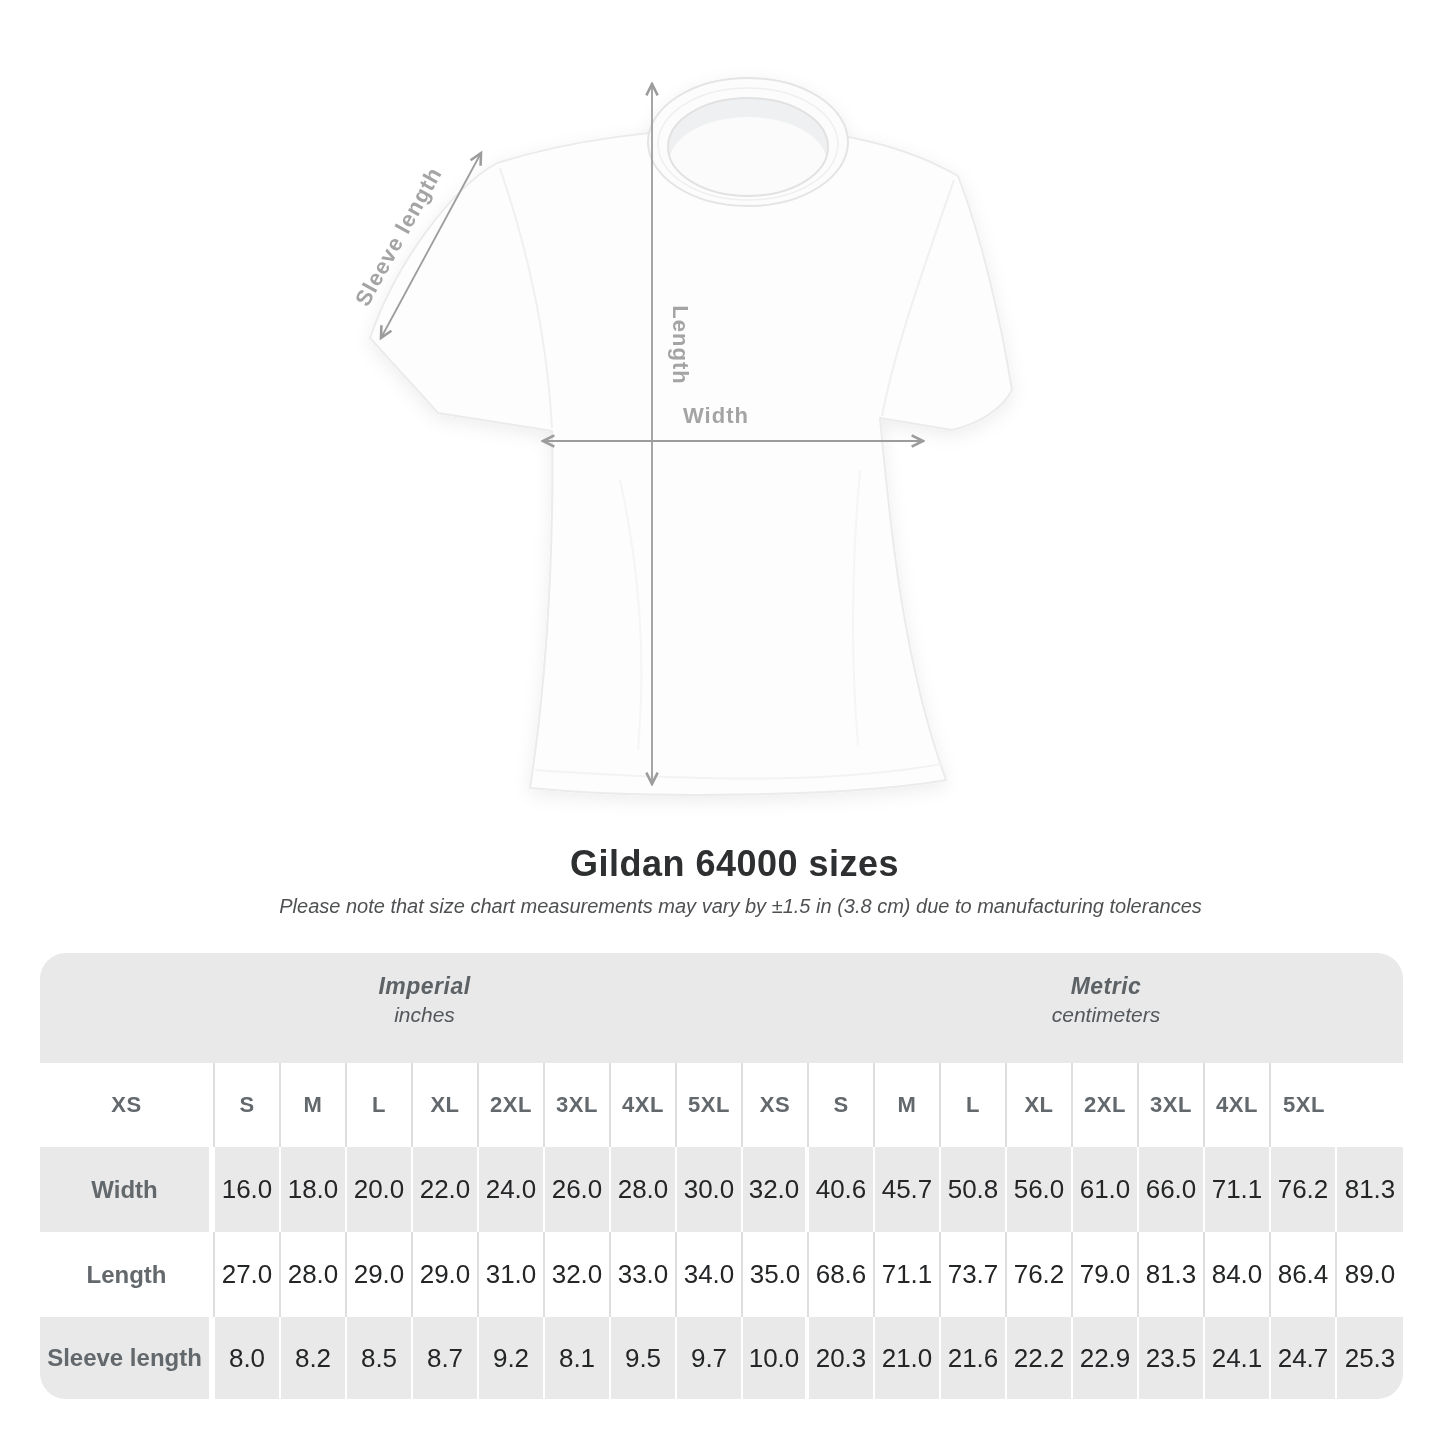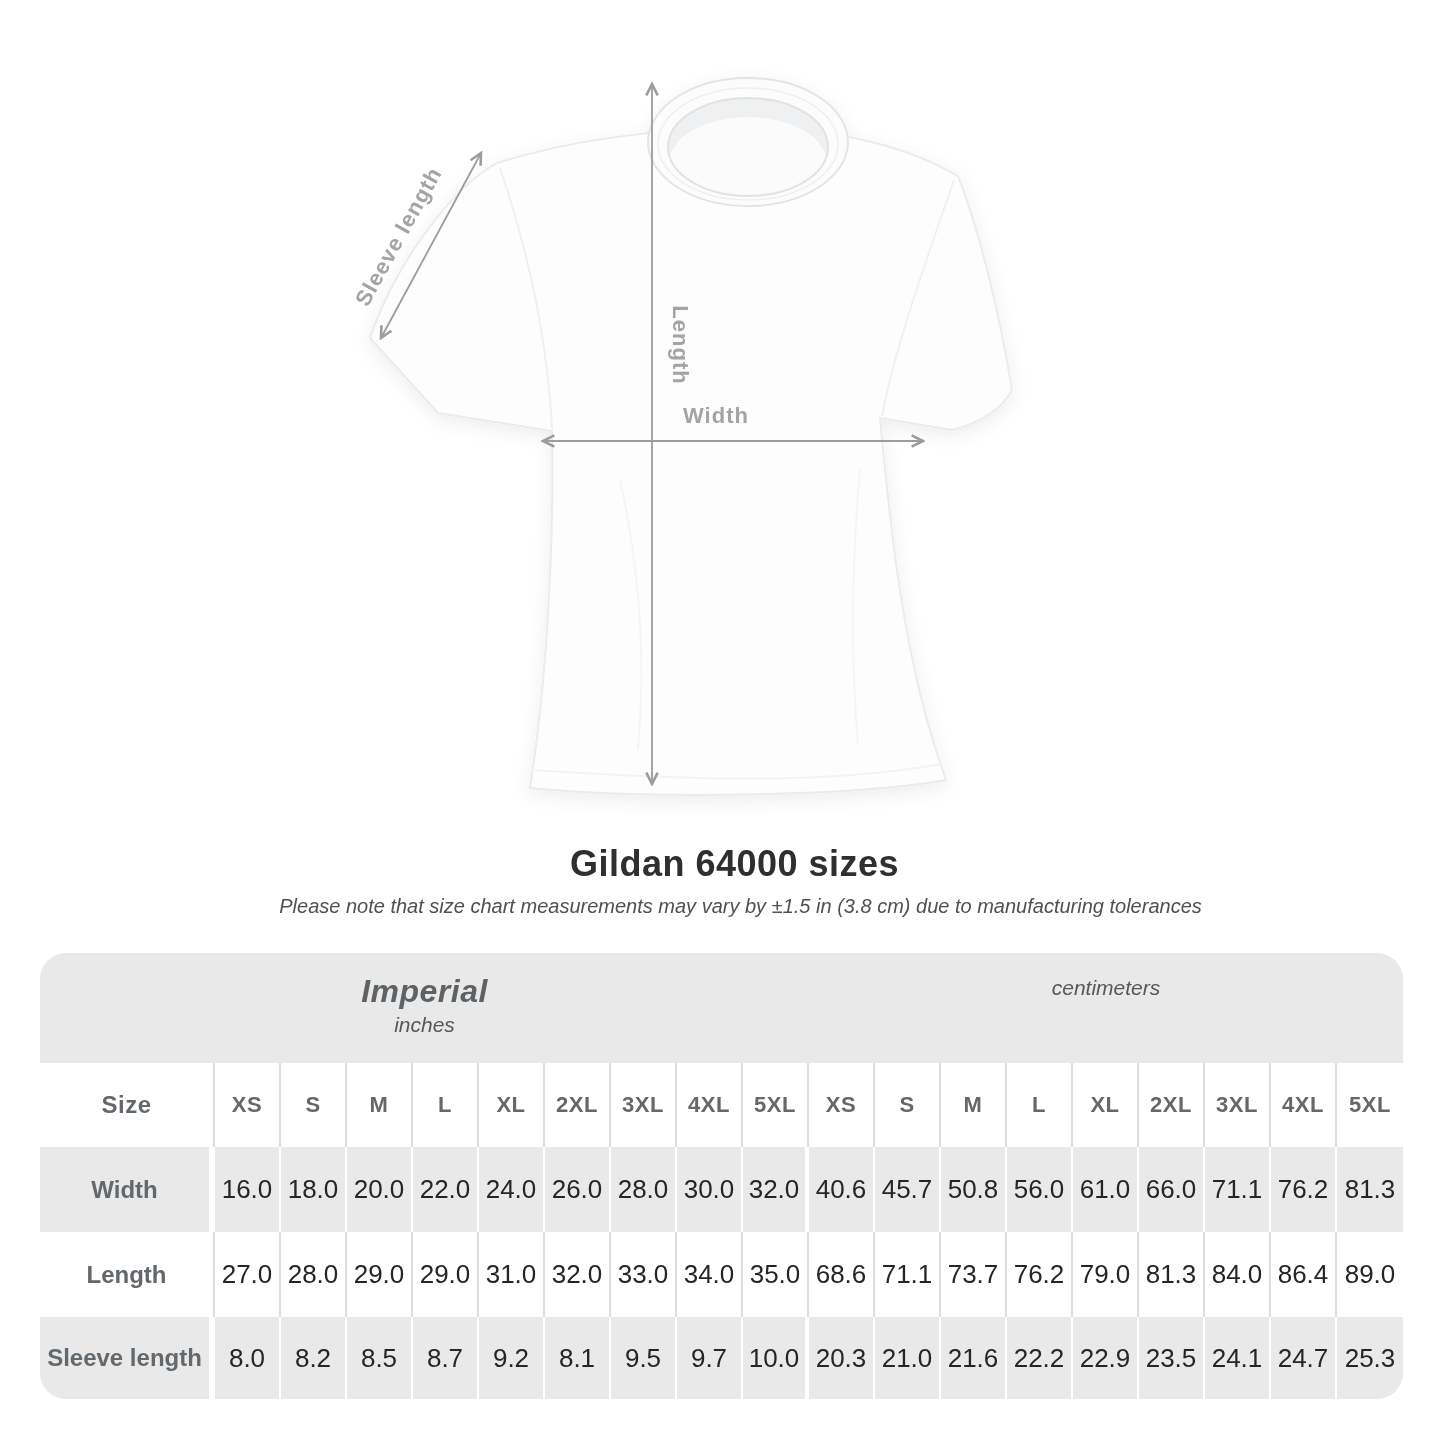--- a/index.html
+++ b/index.html
@@ -12,21 +12,21 @@
   .title-wrap{position:absolute;top:843px;left:0;width:1445px;text-align:center;padding-left:12px;}
   .page-title{margin:0;font-size:36px;font-weight:bold;color:#2e2f30;letter-spacing:.5px;}
   .page-note{margin:10px 0 0 12px;font-size:20px;font-style:italic;color:#4e5052;text-align:center;}
 
   .size-table{
     position:absolute;left:40px;top:953px;width:1363px;
     border-radius:26px;overflow:hidden;background:#ffffff;
   }
   .band{display:grid;grid-template-columns:769px 1fr;background:#e9e9e9;height:110px;}
   .unit-group{text-align:center;padding-top:20px;}
-  .unit-label{font-size:32px;font-weight:bold;font-style:italic;color:#5d6266;letter-spacing:.5px;}
+  .unit-label{font-size:23px;font-weight:bold;font-style:italic;color:#5d6266;letter-spacing:.5px;}
   .unit-sub{font-size:21px;font-style:italic;color:#54585c;margin-top:3px;}
 
   .trow{display:grid;grid-template-columns:175px repeat(18,1fr);width:100%;}
   .row-white{background:#ffffff;--div:#dedede;}
   .row-gray{background:#e9e9e9;--div:#ffffff;}
   .cell{
     display:flex;align-items:center;justify-content:center;
     border-right:2px solid var(--div);min-width:0;
   }
   .cell:last-child{border-right:none;}
@@ -105,27 +105,25 @@
   <p class="page-note">Please note that size chart measurements may vary by ±1.5 in (3.8 cm) due to manufacturing tolerances</p>
 </div>
 
 <div class="size-table">
   <div class="band">
     <div class="unit-group">
       <div class="unit-label">Imperial</div>
       <div class="unit-sub">inches</div>
     </div>
     <div class="unit-group">
+      <div class="unit-label">Metric</div>
       <div class="unit-sub">centimeters</div>
     </div>
   </div>
   <div class="trow row-white sizes-row" id="sizes-row">
-      <div class="cell label">
-        <span class="corner-text">Size</span>
-      </div>
       <div class="cell">
         <span class="head-text">XS</span>
       </div>
       <div class="cell">
         <span class="head-text">S</span>
       </div>
       <div class="cell">
         <span class="head-text">M</span>
       </div>
       <div class="cell">

